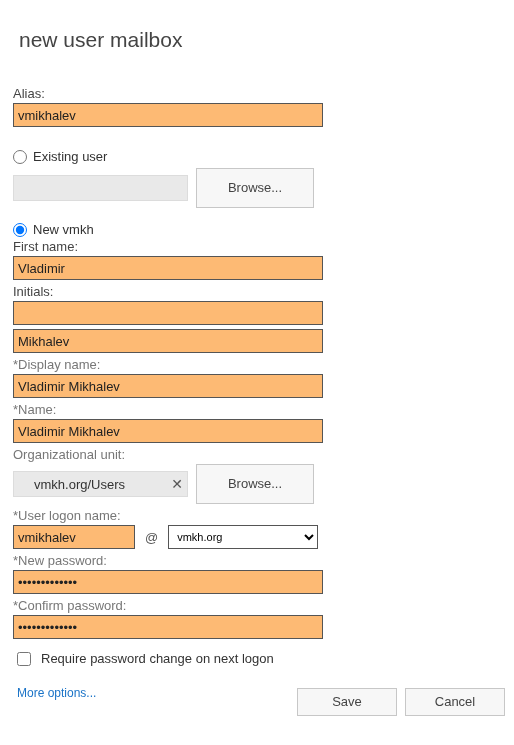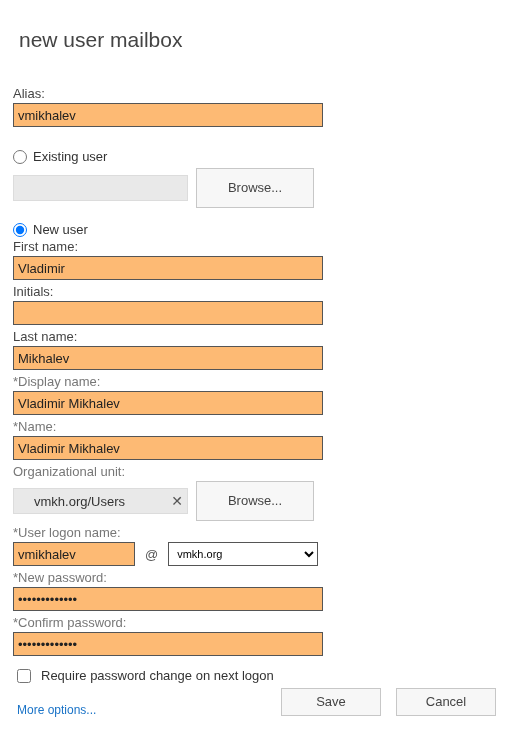--- a/index.html
+++ b/index.html
@@ -137,24 +137,24 @@
     height:14px;
   }
   .more-link {
     color: #1a73c7;
     font-size: 12px;
     cursor: pointer;
     margin-left: 4px;
   }
   .footer {
     position: absolute;
-    right: 18px;
+    right: 9px;
     top: 688px;
     display: flex;
-    gap: 15px;
+    gap: 8px;
   }
   .footer .btn {
     min-width: 100px;
     height: 28px;
     line-height: 26px;
   }
   .block { margin-bottom: 4px; }
 </style>
 </head>
 <body>
@@ -173,35 +173,34 @@
     <input type="radio" name="usertype" style="">
     <span>Existing user</span>
   </div>
   <div class="existing-row">
     <div class="existing-box"></div>
     <button class="btn">Browse...</button>
   </div>
 
   <div class="radio-row" style="margin-bottom:2px;">
     <input type="radio" name="usertype" checked="" style="">
-    <span>New user</span>
+    <span>New vmkh</span>
   </div>
 
   <div class="block">
     <div class="label">First name:</div>
     <input class="text-input" type="text" value="Vladimir" style="">
   </div>
 
   <div class="block">
     <div class="label">Initials:</div>
     <input class="text-input" type="text" value="" style="">
   </div>
 
   <div class="block">
-    <div class="label">Last name:</div>
     <input class="text-input" type="text" value="Mikhalev" style="">
   </div>
 
   <div class="block">
     <div class="label muted">*Display name:</div>
     <input class="text-input" type="text" value="Vladimir Mikhalev" style="">
   </div>
 
   <div class="block">
     <div class="label muted">*Name:</div>

